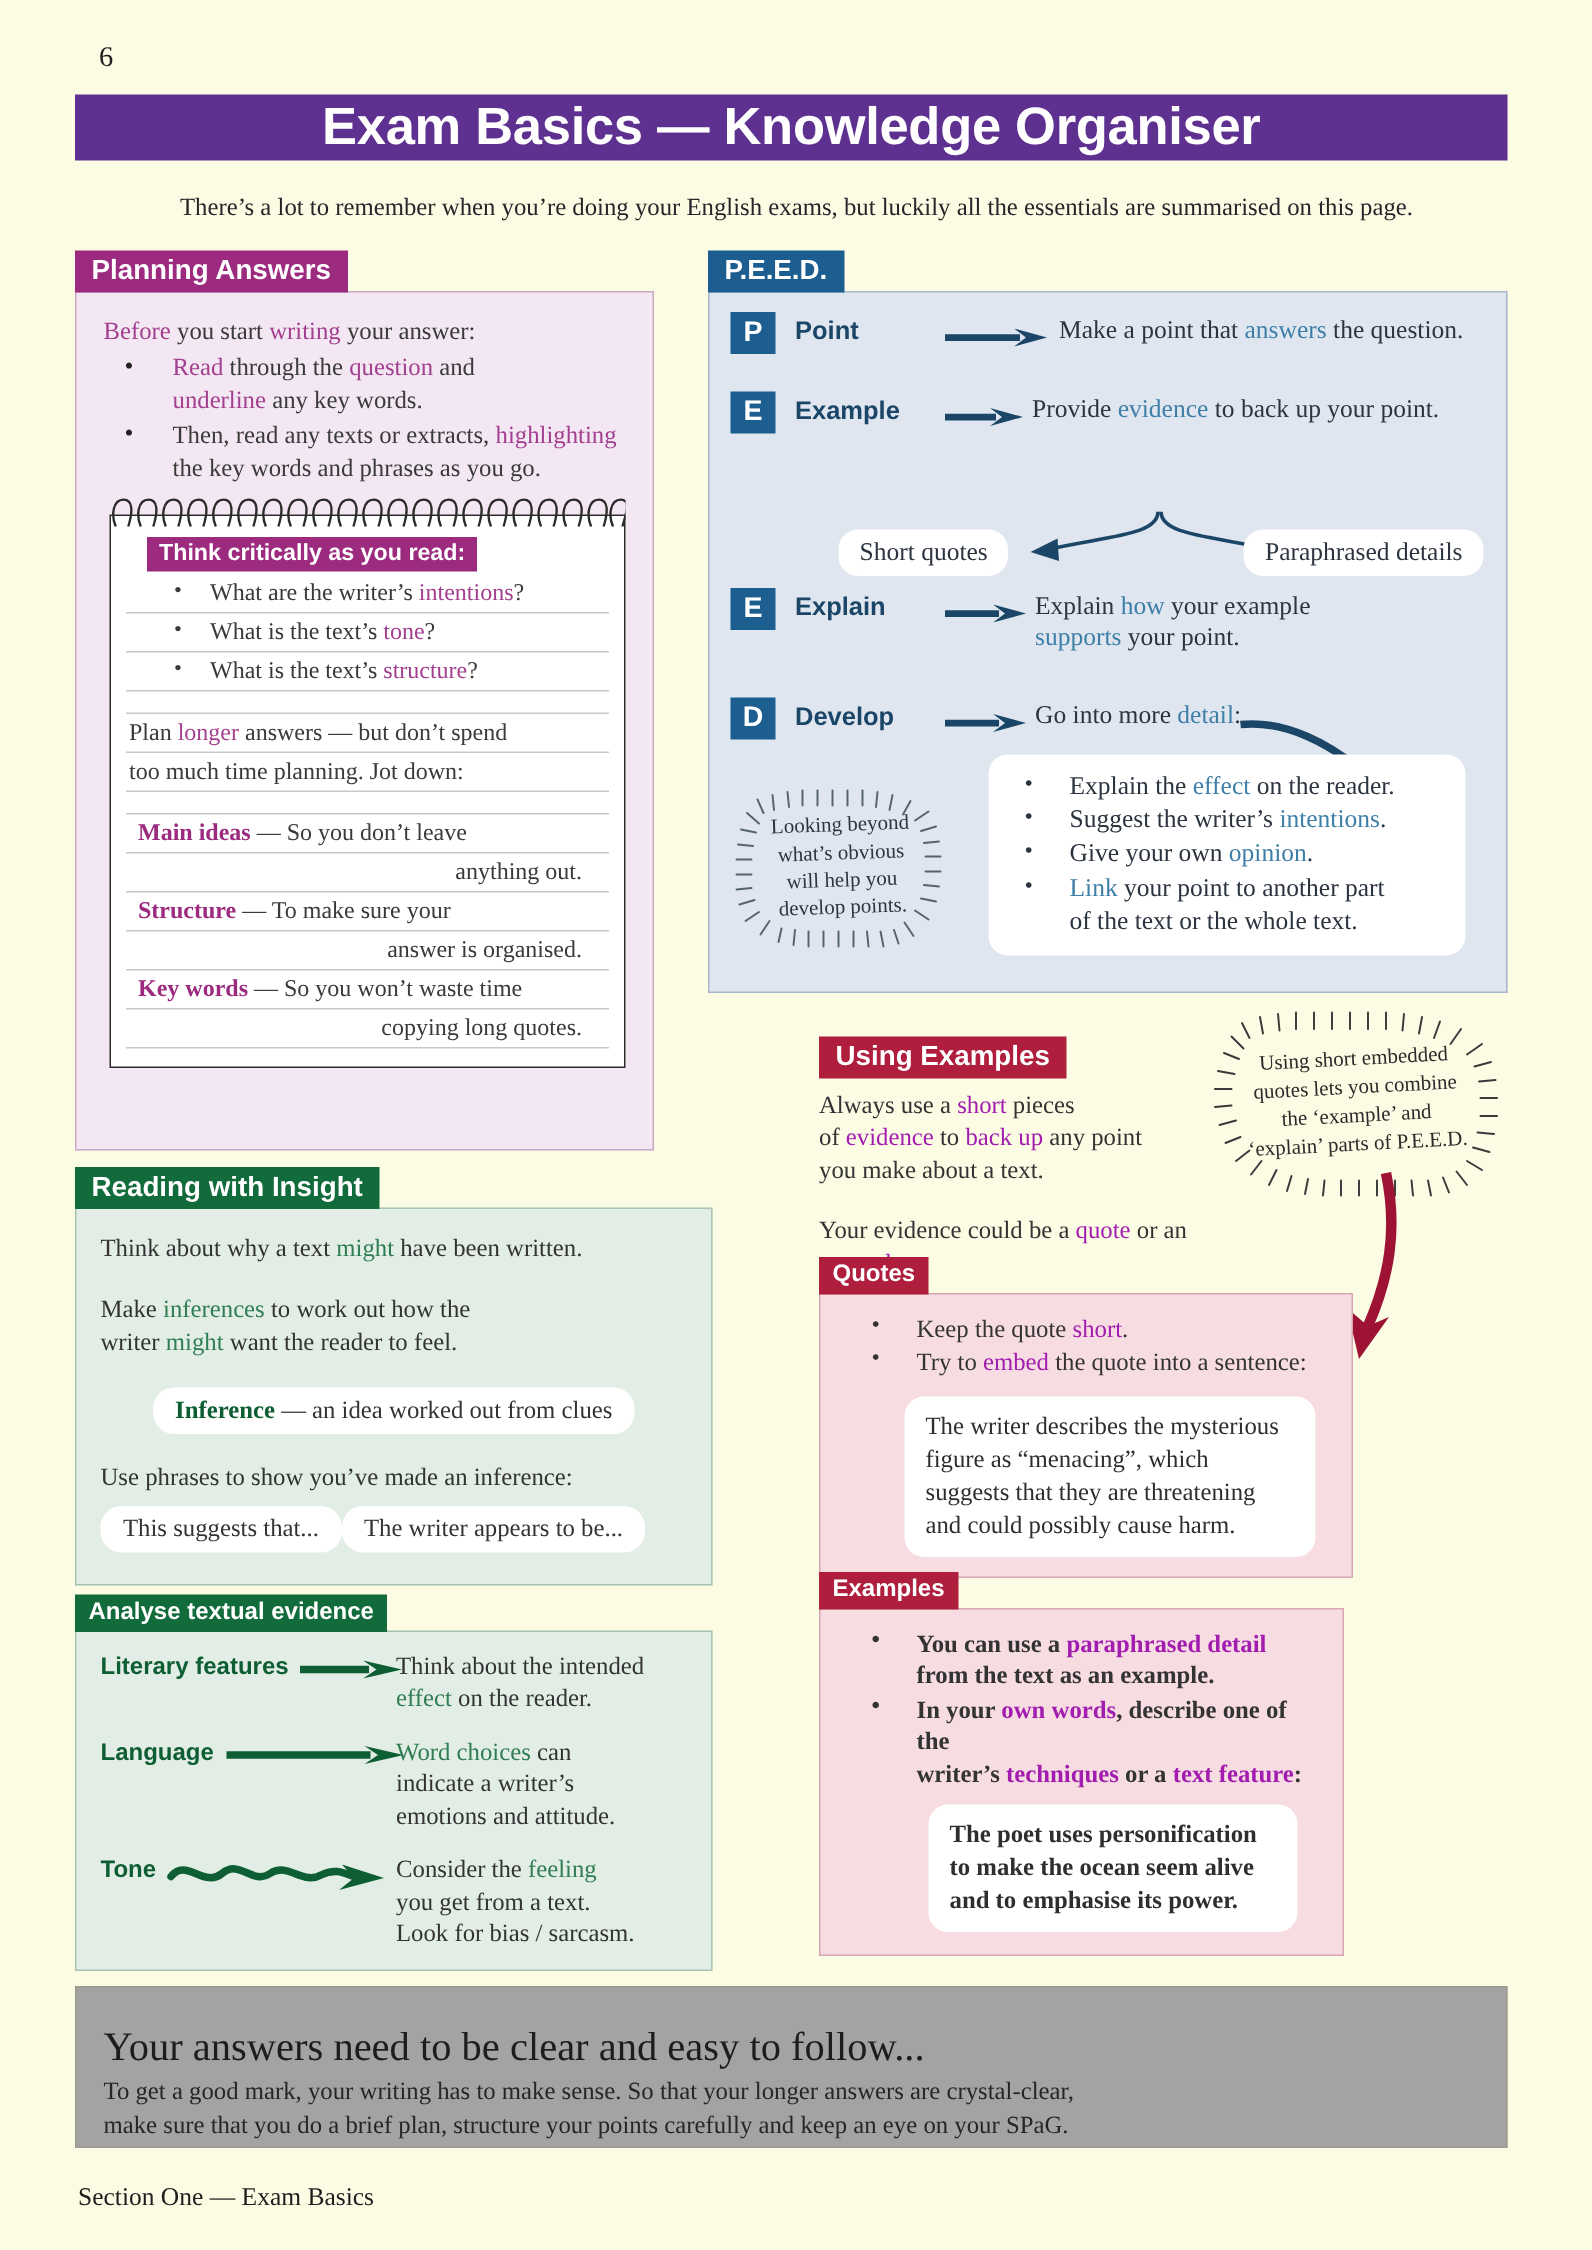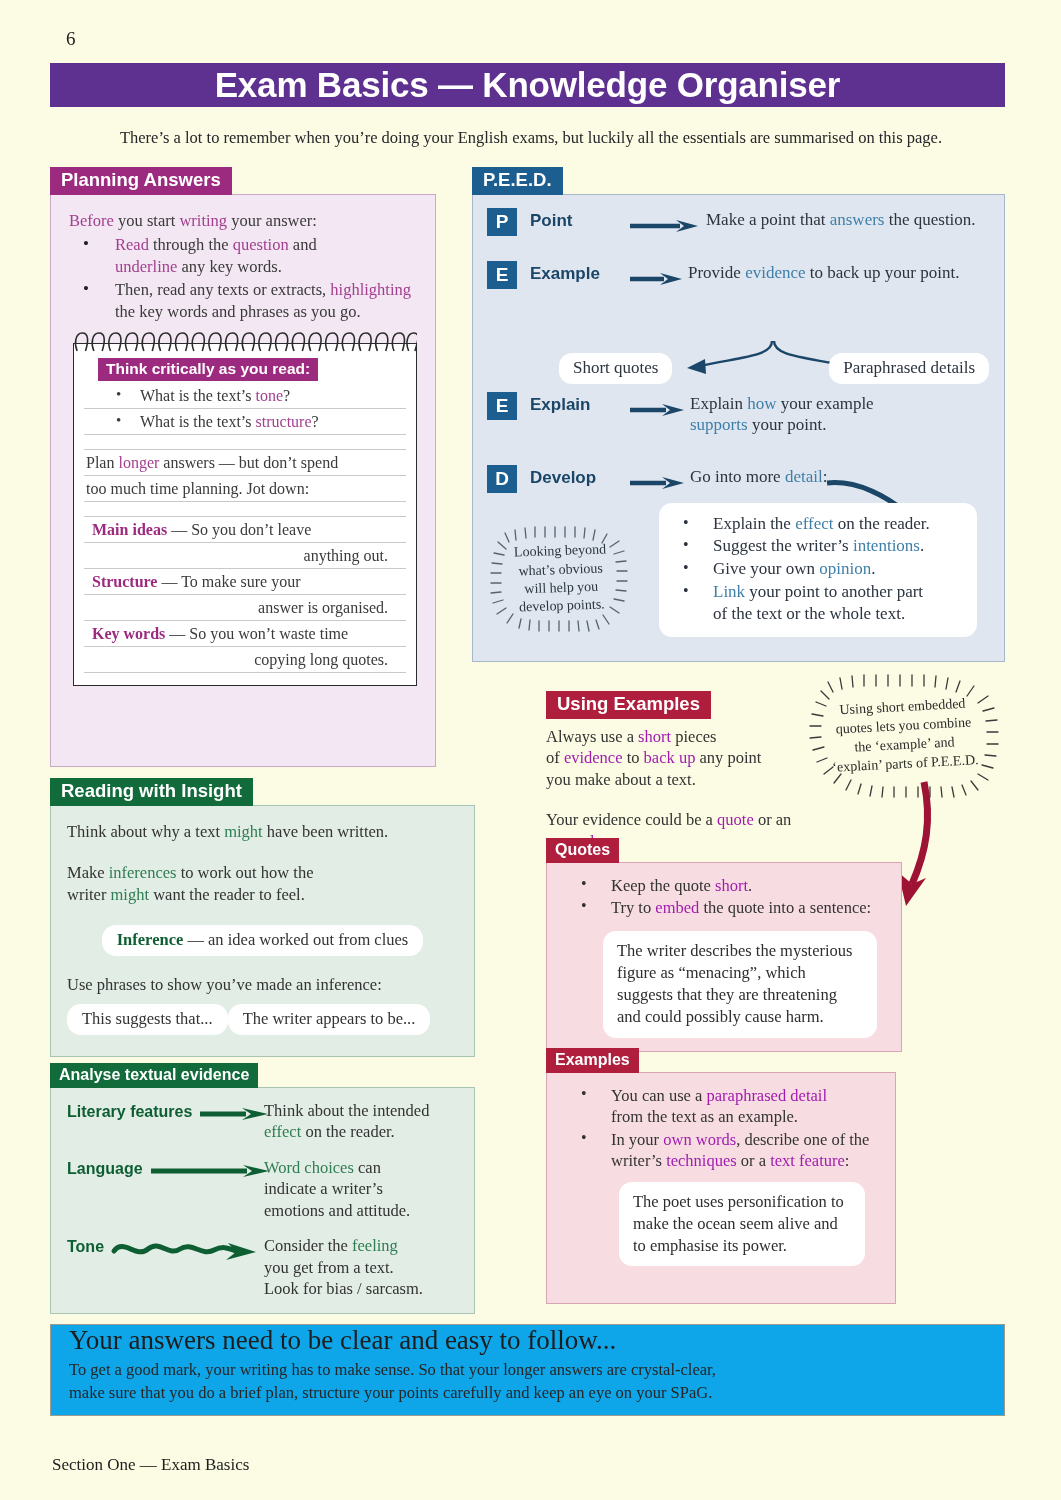--- a/index.html
+++ b/index.html
@@ -200,31 +200,31 @@
   }
   ul.qt > li:before { content:"\2022"; position:absolute; left:20px; top:-1px; font-size:16px; }
   .qt-example {
     background:#fff; border-radius:13px; margin:12px 10px 0 42px;
     padding:9px 14px 10px 14px; font-size:16.5px; line-height:1.33; color:#2e2e2e;
     font-family:"Liberation Serif", serif;
   }
 
   
   #examples { left:546px; top:1048px; width:350px; }
-  #examples .sec-body { background:#F7DDE2; border-color:#D8A6B2; height:232px; padding:12px 14px; }
+  #examples .sec-body { background:#F7DDE2; border-color:#D8A6B2; height:232px; padding:12px 14px;font-weight:bold; }
   .ex-example {
     background:#fff; border-radius:13px; margin:10px 16px 0 58px;
     padding:9px 14px 10px 14px; font-size:16.5px; line-height:1.33; color:#2e2e2e;
     font-family:"Liberation Serif", serif;
   }
 
   
   .summary {
-    position:absolute; left:50px; top:1324px; width:955px; height:92px;
-    border:1px solid #9b9b8e; background:#0ea5e9; padding:0 18px;
+    position:absolute; left:50px; top:1324px; width:955px; height:108px;
+    border:1px solid #9b9b8e; background:#a3a3a3; padding:24px 18px;
   }
   .summary h2 {
     margin:0 0 3px 0; font-weight:normal; font-size:27px; color:#1d1d1d;
     font-family:"Liberation Serif", serif;
   }
   .summary p { margin:0; font-size:16.5px; line-height:1.38; color:#262626;
                font-family:"Liberation Serif", serif; }
   .footer {
     position:absolute; left:52px; top:1455px; font-size:17px; color:#1d1d1d;
     font-family:"Liberation Serif", serif;
@@ -283,20 +283,23 @@
             <path d="M260 21 C257 14 258 3 265 3 C271 3 271 11 268 21"></path>
             <path d="M276 21 C273 14 274 3 281 3 C287 3 287 11 284 21"></path>
             <path d="M292 21 C289 14 290 3 297 3 C303 3 303 11 300 21"></path>
             <path d="M308 21 C305 14 306 3 313 3 C319 3 319 11 316 21"></path>
             <path d="M322 21 C319 14 320 3 327 3 C333 3 331 11 328 21"></path>
           </g>
         </svg>
         <div class="notepad-inner">
           <div class="np-head">Think critically as you read:</div>
           <ul class="np">
+            <li>
+              <span>What are the writer’s </span><span class="plum">intentions</span><span>?</span>
+            </li>
             <li>
               <span>What is the text’s </span><span class="plum">tone</span><span>?</span>
             </li>
             <li>
               <span>What is the text’s </span><span class="plum">structure</span><span>?</span>
             </li>
           </ul>
           <div class="np-rule"></div>
           <div class="np-line">
             <span>Plan </span><span class="plum">longer</span><span> answers — but don’t spend</span>

